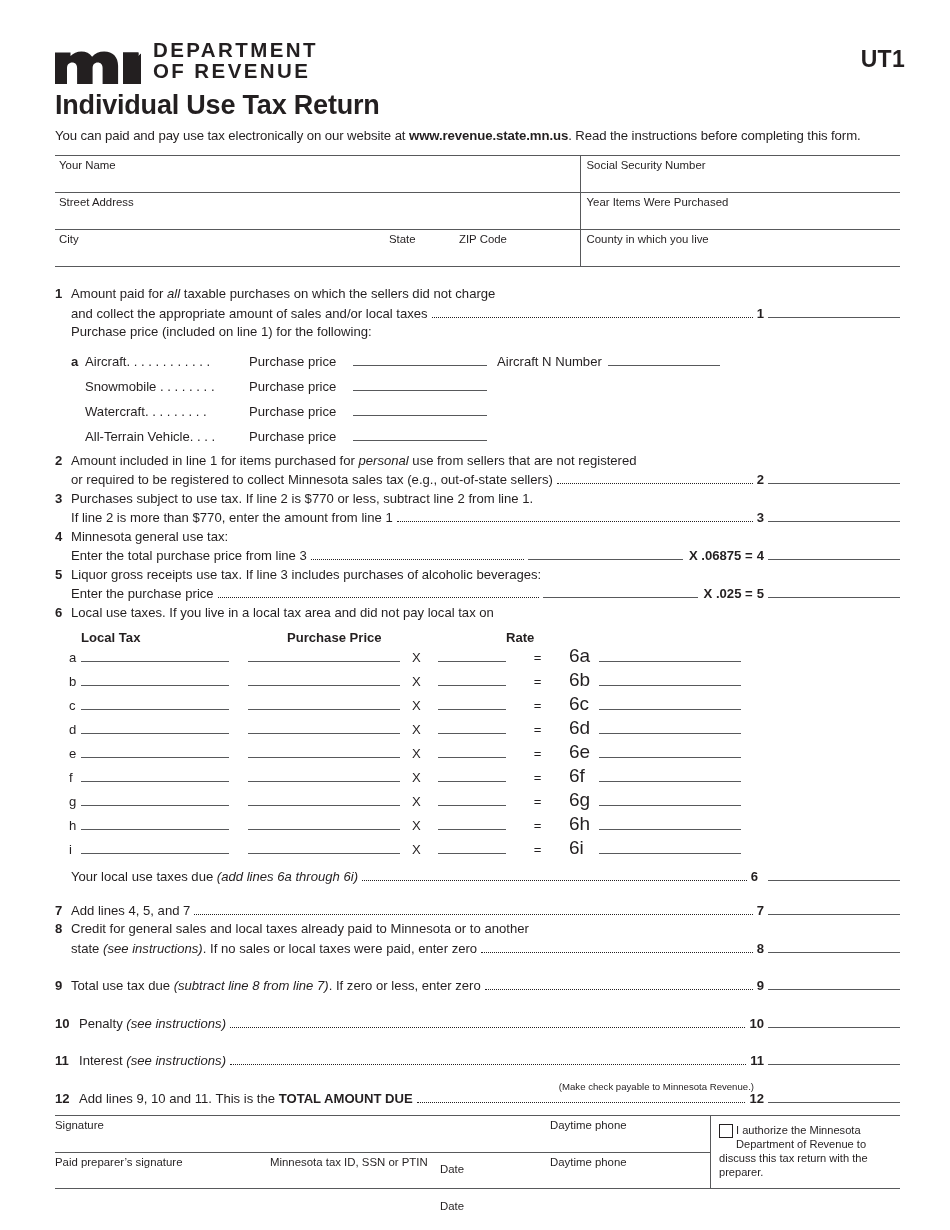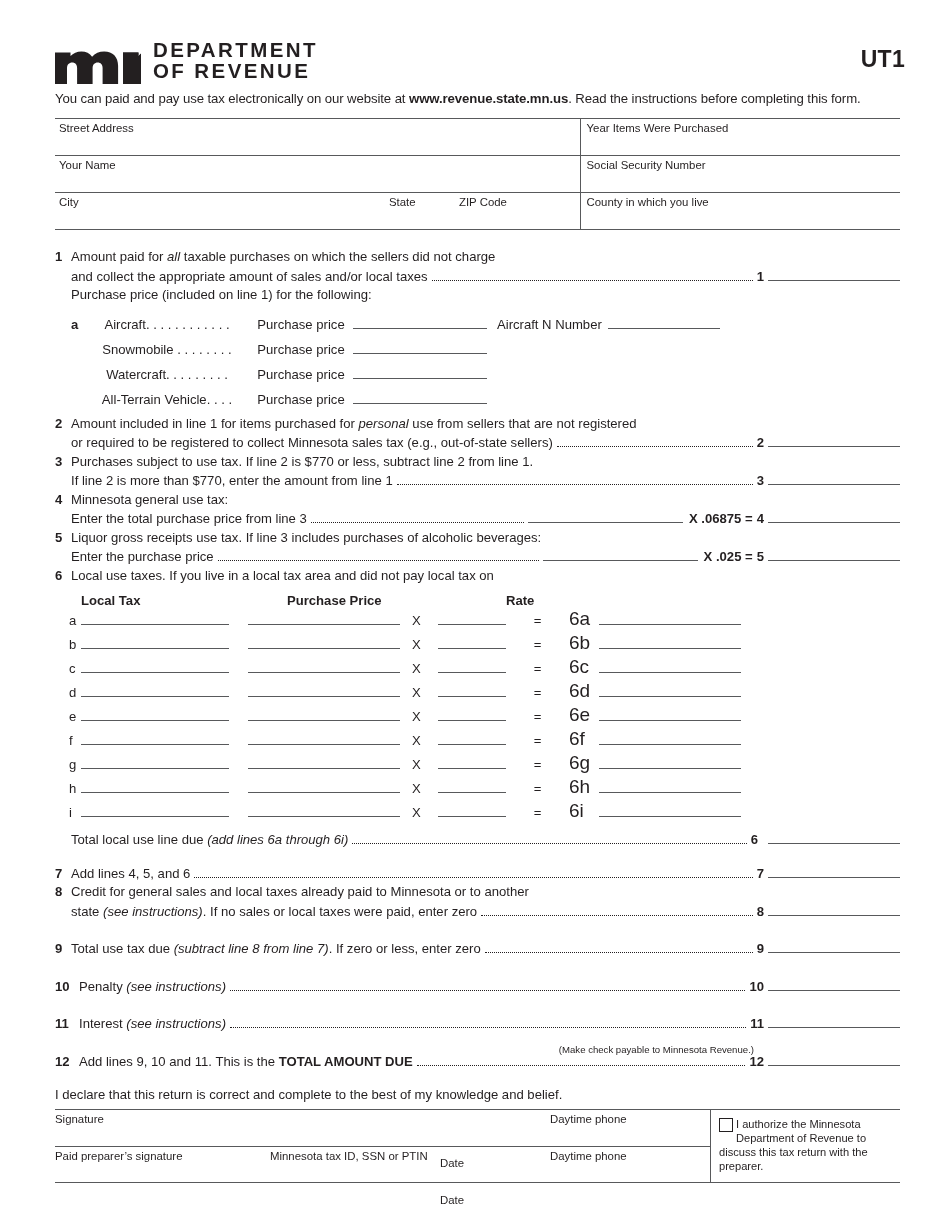--- a/index.html
+++ b/index.html
@@ -61,21 +61,21 @@
     position: relative;
   }
   .addr-table tr:first-child td { border-top: 1.3px solid #58595b; }
   .addr-table .vline { border-left: 1.3px solid #58595b; padding-left: 6px; }
 
   
   .body { margin: 18px 55px 0 55px; width: 845px; position: relative; font-size: 13.1px; }
   .ln { position: relative; display: flex; align-items: baseline; line-height: 18.5px; }
   .num { font-weight: bold; width: 16px; flex: 0 0 16px; text-align: left; }
   .num.wide { width: 24px; flex: 0 0 24px; }
-  .txt { flex: 0 0 auto; white-space: nowrap; text-align: center; }
+  .txt { flex: 0 0 auto; white-space: nowrap; }
   .txt i { font-style: italic; }
   .txt b { font-weight: bold; }
   .leader {
     flex: 1 1 auto;
     border-bottom: 1.7px dotted #231f20;
     margin: 0 4px 3.5px 4px;
     min-width: 8px;
     height: 1px;
   }
   .rnum { font-weight: bold; flex: 0 0 auto; padding-right: 4px; }
@@ -150,39 +150,40 @@
       <svg class="logo-mark" viewBox="0 0 86 44">
         <path fill="#231f20" d="M0 12.5 h15.5 v3.6 C18.2 13.1 22.0 11.4 26.4 11.4 c4.6 0 8.4 1.9 10.7 5.3 c2.9 -3.4 7.1 -5.3 12.1 -5.3 c8.6 0 13.9 5.5 13.9 14.3 V44 H47.6 V28.0 c0 -3.4 -1.9 -5.5 -4.9 -5.5 c-3.1 0 -5.1 2.2 -5.1 5.7 V44 H22.1 V28.0 c0 -3.4 -1.9 -5.5 -4.9 -5.5 c-3.1 0 -5.2 2.2 -5.2 5.7 V44 H0 Z"></path>
         <path fill="#231f20" d="M68.0 12.5 h15.5 v3.8 C85.5 13.4 88.6 11.6 92.0 11.6 V44 H68.0 Z" transform="translate(0,0)"></path>
         <path fill="#231f20" d="M68.0 12.5 h15.4 v4.0 c2.1 -3.2 5.0 -5.1 8.6 -5.1 V44 H68.0 Z"></path>
       </svg>
       <div class="logo-words">
         <div>DEPARTMENT</div>
         <div>OF REVENUE</div>
       </div>
     </div>
+    <div class="form-title">Individual Use Tax Return</div>
     <div class="subtitle"><span>You can paid and pay use tax electronically on our website at </span><b>www.revenue.state.mn.us</b><span>. Read the instructions before completing this form.</span></div>
   </div>
 
   <table class="addr-table">
     <tbody>
         <tr>
+      <td colspan="3" style="width:525px">
+        <span>Your Name</span>
+      </td>
+      <td class="vline" style="width:320px">
+        <span>Social Security Number</span>
+      </td>
+    </tr>
+    <tr>
       <td colspan="3">
         <span>Street Address</span>
       </td>
       <td class="vline">
         <span>Year Items Were Purchased</span>
-      </td>
-    </tr>
-    <tr>
-      <td colspan="3" style="width:525px">
-        <span>Your Name</span>
-      </td>
-      <td class="vline" style="width:320px">
-        <span>Social Security Number</span>
       </td>
     </tr>
     <tr>
       <td style="width:330px">
         <span>City</span>
       </td>
       <td style="width:70px">
         <span>State</span>
       </td>
       <td style="width:125px">
@@ -390,31 +391,31 @@
         <span class="b3"></span>
         <span class="eq">=</span>
         <span class="rlabel">6i</span>
         <span class="b4"></span>
       </div>
     </div>
 
     <div class="gap6"></div>
 
     <div class="ln indent">
-      <span class="txt"><span>Total local use line due </span><i>(add lines 6a through 6i)</i></span>
+      <span class="txt"><span>Your local use taxes due </span><i>(add lines 6a through 6i)</i></span>
       <span class="leader"></span>
       <span class="rnum">6</span>
       <span class="blank amt-blank" style="margin-left:6px"></span>
     </div>
 
     <div class="gap14"></div>
 
     <div class="ln">
       <span class="num">7</span>
-      <span class="txt">Add lines 4, 5, and 6</span>
+      <span class="txt">Add lines 4, 5, and 7</span>
       <span class="leader"></span>
       <span class="rnum">7</span>
       <span class="blank amt-blank"></span>
     </div>
 
     <div class="ln">
       <span class="num">8</span>
       <span class="txt">Credit for general sales and local taxes already paid to Minnesota or to another</span>
     </div>
     <div class="ln indent">
@@ -460,21 +461,20 @@
       <span class="num wide">12</span>
       <span class="txt"><span>Add lines 9, 10 and 11. This is the </span><b>TOTAL AMOUNT DUE</b></span>
       <span class="leader"></span>
       <span class="rnum">12</span>
       <span class="blank amt-blank"></span>
       <span style="position:absolute;right:146px;top:-11px;font-size:9.6px;white-space:nowrap">(Make check payable to Minnesota Revenue.)</span>
     </div>
 
   </div>
 
-  <div class="declare">I declare that this return is correct and complete to the best of my knowledge and belief.</div>
 
   <div class="sig-wrap">
     <div class="sig-left">
       <div class="sig-row">
         <span class="f1">Signature</span>
         <span class="f2"></span>
         <span class="f3">Date</span>
         <span class="f4">Daytime phone</span>
       </div>
       <div class="sig-row last">

